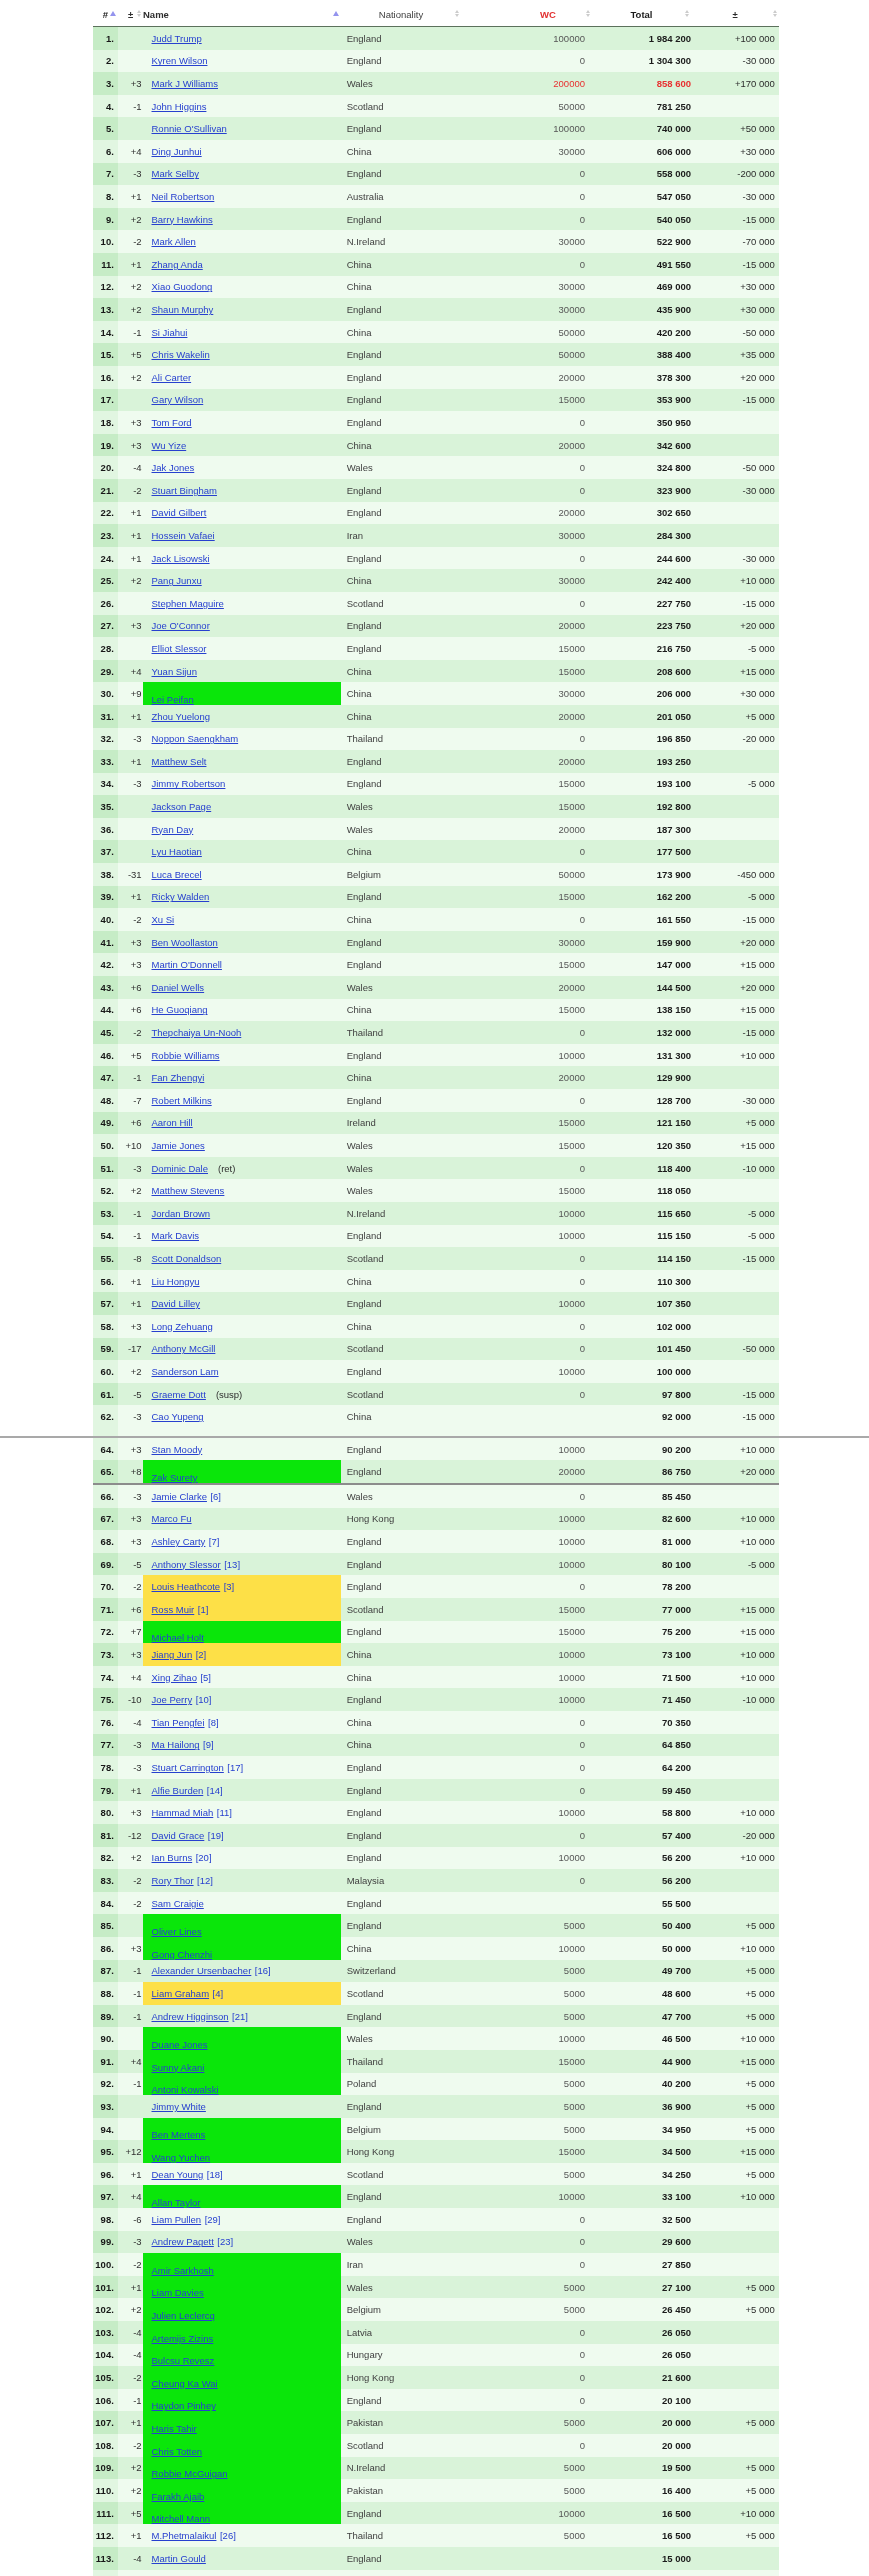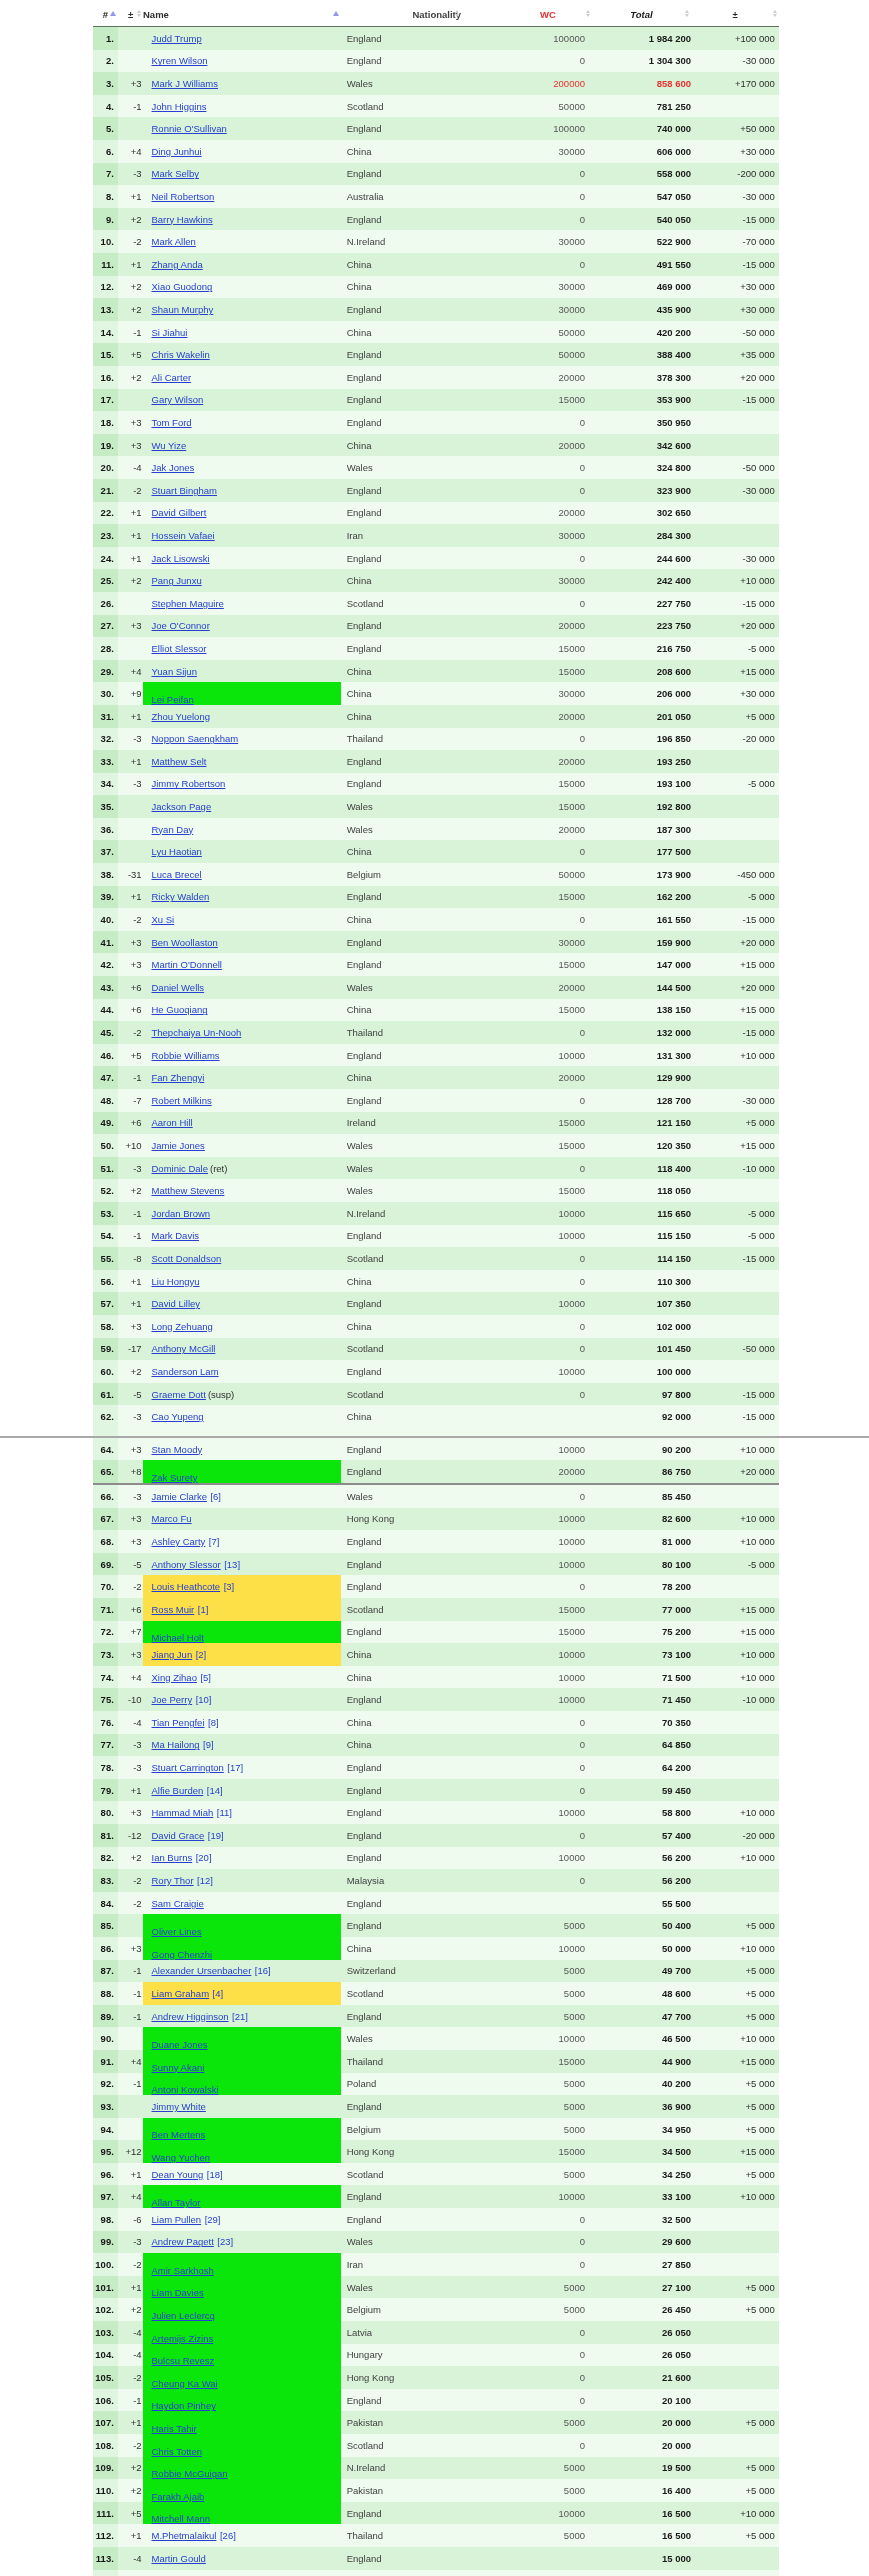--- a/index.html
+++ b/index.html
@@ -29,21 +29,21 @@
   
   .row.odd  .cell{background:#d9f3d9;}
   .row.odd  .c-rank{background:#c6ecc6;}
   .row.even .cell{background:#effbef;}
   .row.even .c-rank{background:#e1f6e1;}
   
   .namebox.hl-green {background:#0ae60a;align-items:flex-end;}
   .namebox.hl-yellow{background:#fde047;}
   a.name{color:#2740cf;text-decoration:underline;cursor:pointer;white-space:nowrap;}
   .tag{color:#2740cf;margin-left:3.5px;white-space:nowrap;}
-  .note{color:#2e2e2e;margin-left:2px;white-space:nowrap;}
+  .note{color:#2e2e2e;margin-left:10px;white-space:nowrap;}
   .tag:empty,.note:empty{display:none;}
   .redtxt{color:#e83030 !important;}
   
   .sliver{height:8.5px;overflow:hidden;}
   .sliver.bottom{height:7px;}
   .line-full{height:1.4px;background:#a9a9a9;margin-left:-93px;width:869px;}
   .line-table{height:2.1px;background:#8c8c8c;}
 </style>
 </head>
 <body>
@@ -58,35 +58,35 @@
         <span class="lbl">±</span>
         <span class="sort-both">
           <i class="u"></i>
           <i class="d"></i>
         </span>
       </div>
       <div class="hcell c-name" style="font-weight: bold; justify-content: flex-start; padding: 0px;">
         <span class="lbl">Name</span>
         <span class="sort-asc"></span>
       </div>
-      <div class="hcell c-nat" style="font-weight: bold; justify-content: flex-end; padding: 0px;">
+      <div class="hcell c-nat" style="font-weight: normal; justify-content: center; padding: 0px;">
         <span class="lbl">Nationality</span>
         <span class="sort-both">
           <i class="u"></i>
           <i class="d"></i>
         </span>
       </div>
       <div class="hcell c-wc red" style="font-weight: bold; justify-content: center; padding: 0px;">
         <span class="lbl">WC</span>
         <span class="sort-both">
           <i class="u"></i>
           <i class="d"></i>
         </span>
       </div>
-      <div class="hcell c-total" style="font-weight: bold; justify-content: center; padding: 0px; font-style: italic;">
+      <div class="hcell c-total" style="font-weight: bold; justify-content: center; padding: 0px;">
         <span class="lbl">Total</span>
         <span class="sort-both">
           <i class="u"></i>
           <i class="d"></i>
         </span>
       </div>
       <div class="hcell c-delta" style="font-weight: bold; justify-content: center; padding: 0px;">
         <span class="lbl">±</span>
         <span class="sort-both">
           <i class="u"></i>

